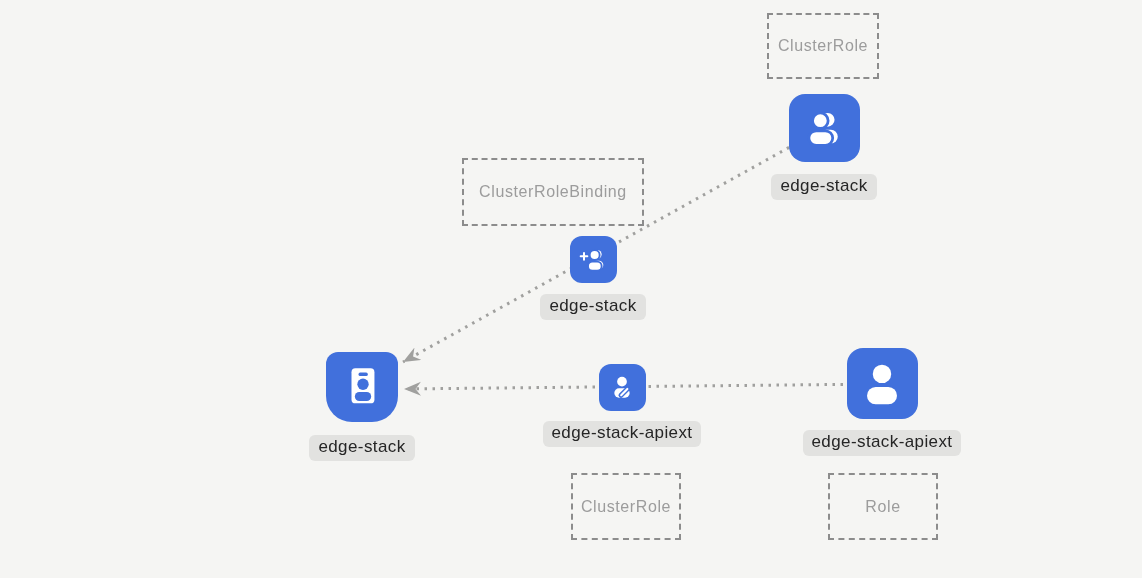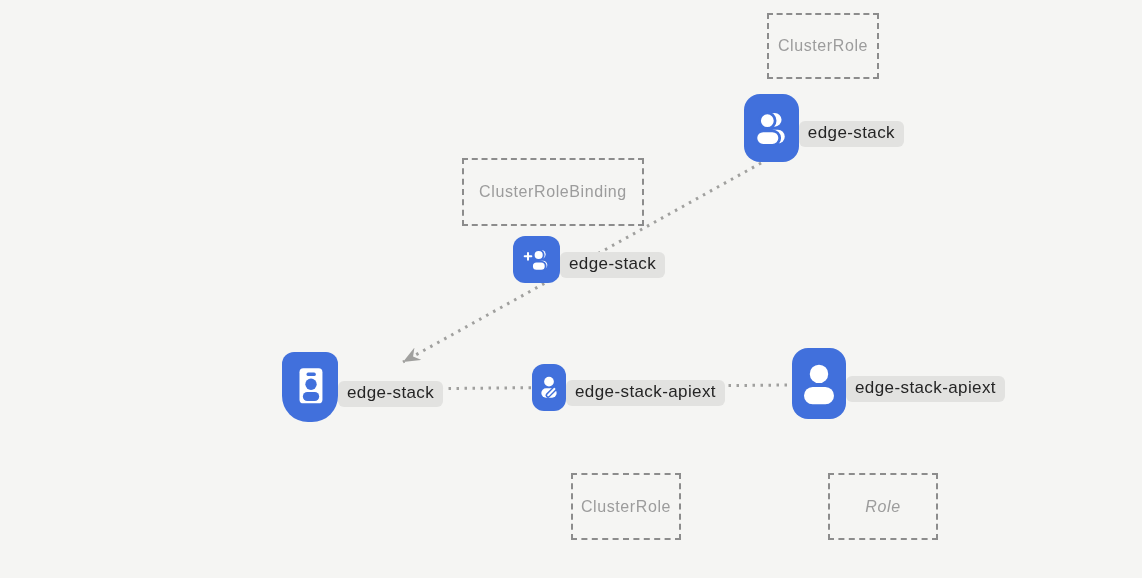--- a/index.html
+++ b/index.html
@@ -41,21 +41,21 @@
   .type-box span {
     color: var(--box-text, #9c9c9c);
     font-size: 16px;
     letter-spacing: 0.6px;
     white-space: nowrap;
   }
 
   .node {
     position: absolute;
     display: flex;
-    flex-direction: row;
+    flex-direction: column;
     align-items: center;
     z-index: 2;
   }
   .tile {
     background: var(--icon-blue, #4170dc);
     display: flex;
     align-items: center;
     justify-content: center;
   }
   .tile.lg { width: 71px; height: 68px; border-radius: 16px; }
@@ -104,21 +104,21 @@
 
   <div class="type-box" style="left:462px; top:158px; width:182px; height:68px;">
     <span>ClusterRoleBinding</span>
   </div>
 
 
   <div class="type-box" style="left:571px; top:473px; width:110px; height:67px;">
     <span>ClusterRole</span>
   </div>
 
-  <div class="type-box" style="left:828px; top:473px; width:110px; height:67px;font-style:italic;">
+  <div class="type-box" style="left:828px; top:473px; width:110px; height:67px;">
     <span>Role</span>
   </div>
 
   <div class="node" style="left:744px; top:94px; width:160px;">
     <div class="tile lg">
       <svg width="46" height="44" viewBox="0 0 48 48">
         <circle class="glyph-white" cx="28" cy="15" r="7.5"></circle>
         <rect class="glyph-white" x="19" y="26" width="20" height="15" rx="7.5"></rect>
         <circle class="glyph-white stroke-blue" cx="20" cy="16" r="8.5" stroke-width="3"></circle>
         <rect class="glyph-white stroke-blue" x="7.5" y="27" width="26" height="16" rx="8" stroke-width="3"></rect>

